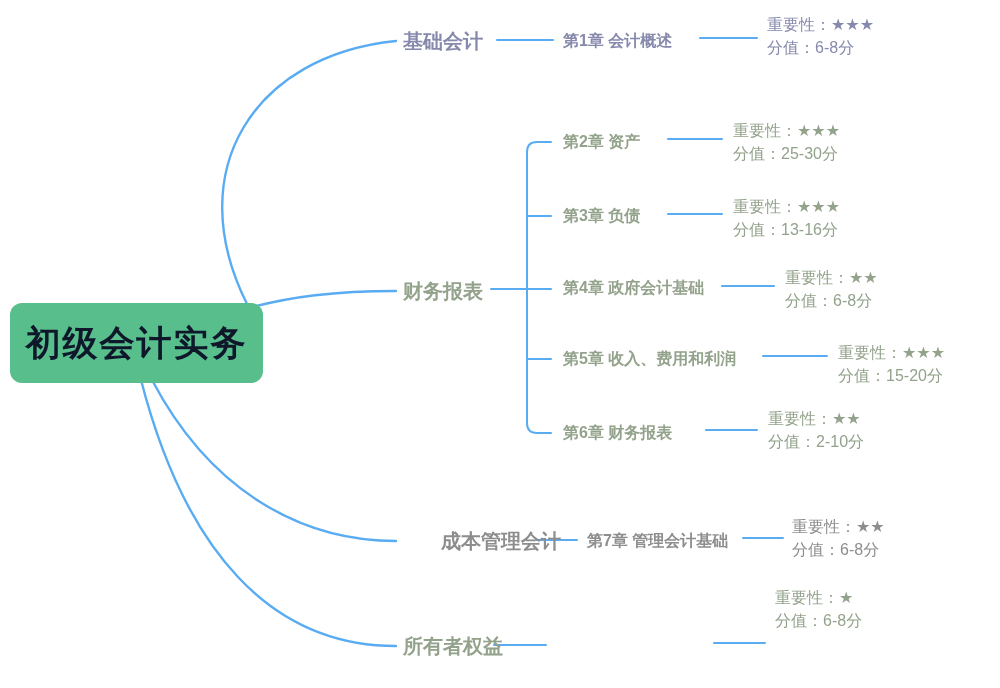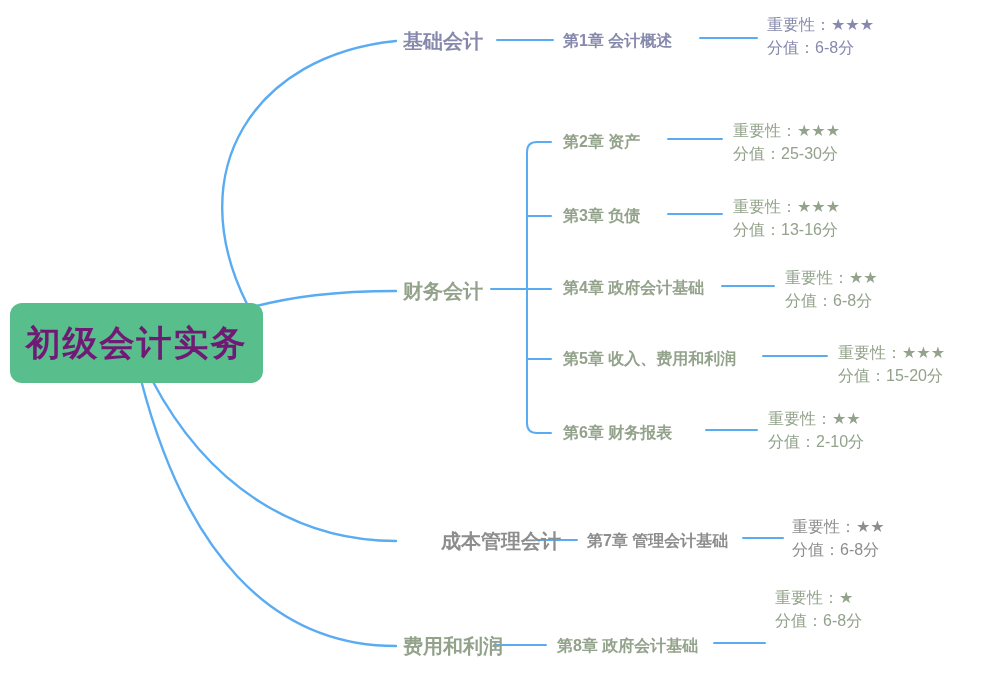--- a/index.html
+++ b/index.html
@@ -11,21 +11,21 @@
   .wires path{fill:none;stroke:#5aacf2;stroke-linecap:round;}
   .wires .curve{stroke-width:2.4;}
   .wires .link{stroke-width:2;}
 
   .root-node{
     position:absolute;left:10px;top:303px;width:253px;height:80px;z-index:2;
     background:#57be8c;border-radius:12px;
     display:flex;align-items:center;justify-content:center;
   }
   .root-node span{
-    color:#701a75;font-size:35px;font-weight:700;letter-spacing:2px;white-space:nowrap;
+    color:#0f172a;font-size:35px;font-weight:700;letter-spacing:2px;white-space:nowrap;
   }
 
   .node{position:absolute;z-index:1;white-space:nowrap;transform:translateY(-50%);}
   .branch-label{font-size:20px;font-weight:700;}
   .chapter{font-size:16px;font-weight:600;}
   .imp{position:absolute;z-index:1;font-size:16px;font-weight:400;line-height:23px;white-space:nowrap;}
 
   .c-purple{color:#8689ac;}
   .c-sage{color:#93a28b;}
   .c-gray{color:#8d8d8d;}
@@ -60,32 +60,31 @@
 
     <path class="link" d="M494,645 H546"></path>
     <path class="link" d="M714,643 H765"></path>
   </svg>
 
   <div class="root-node">
     <span>初级会计实务</span>
   </div>
 
   <div class="node branch-label c-purple" style="left:403px;top:41px;">基础会计</div>
-  <div class="node branch-label c-sage" style="left:403px;top:291px;">财务会计</div>
+  <div class="node branch-label c-sage" style="left:403px;top:291px;">财务报表</div>
   <div class="node branch-label c-gray" style="left:403px;top:541px;margin-left:38px;">成本管理会计</div>
-  <div class="node branch-label c-sage" style="left:403px;top:646px;">费用和利润</div>
+  <div class="node branch-label c-sage" style="left:403px;top:646px;">所有者权益</div>
 
   <div class="node chapter c-purple" style="left:563px;top:41px;">第1章 会计概述</div>
   <div class="node chapter c-sage" style="left:563px;top:142px;">第2章 资产</div>
   <div class="node chapter c-sage" style="left:563px;top:216px;">第3章 负债</div>
   <div class="node chapter c-sage" style="left:563px;top:288px;">第4章 政府会计基础</div>
   <div class="node chapter c-sage" style="left:563px;top:359px;">第5章 收入、费用和利润</div>
   <div class="node chapter c-sage" style="left:563px;top:433px;">第6章 财务报表</div>
   <div class="node chapter c-gray" style="left:587px;top:541px;">第7章 管理会计基础</div>
-  <div class="node chapter c-sage" style="left:557px;top:646px;">第8章 政府会计基础</div>
 
   <div class="imp c-purple" style="left:767px;top:13px;">
     <div>重要性：★★★</div>
     <div>分值：6-8分</div>
   </div>
   <div class="imp c-sage" style="left:733px;top:119px;">
     <div>重要性：★★★</div>
     <div>分值：25-30分</div>
   </div>
   <div class="imp c-sage" style="left:733px;top:195px;">

